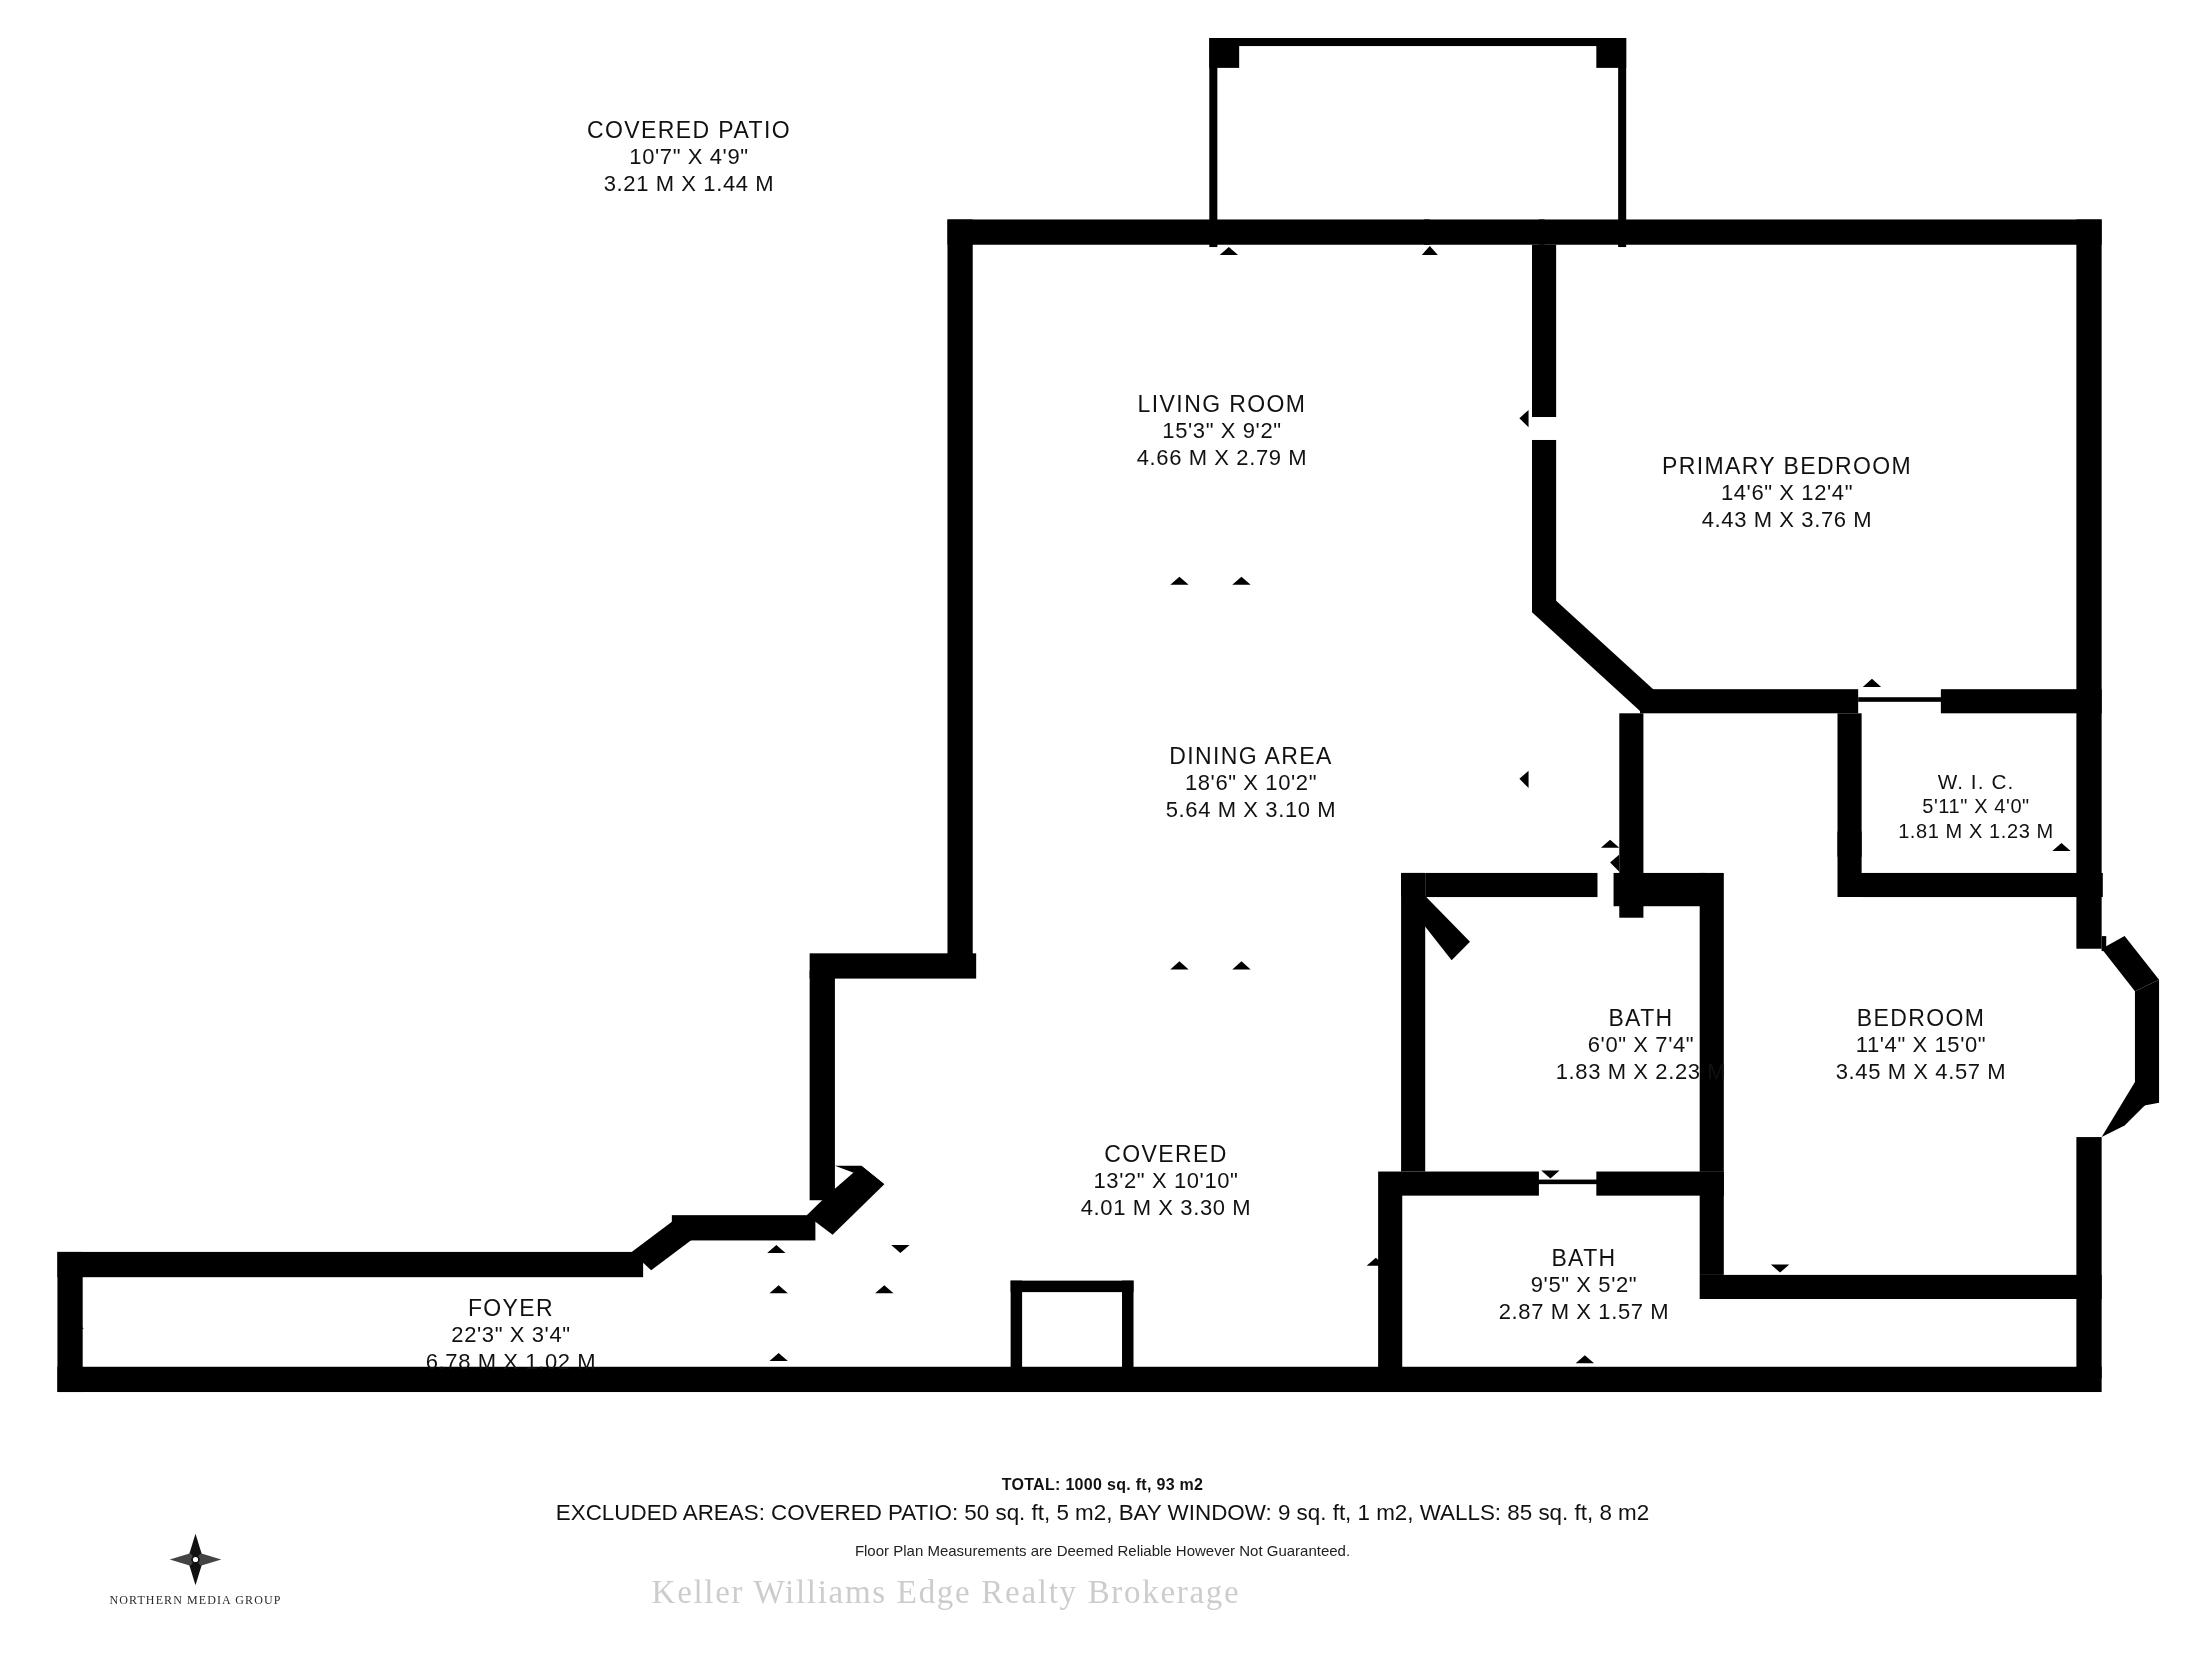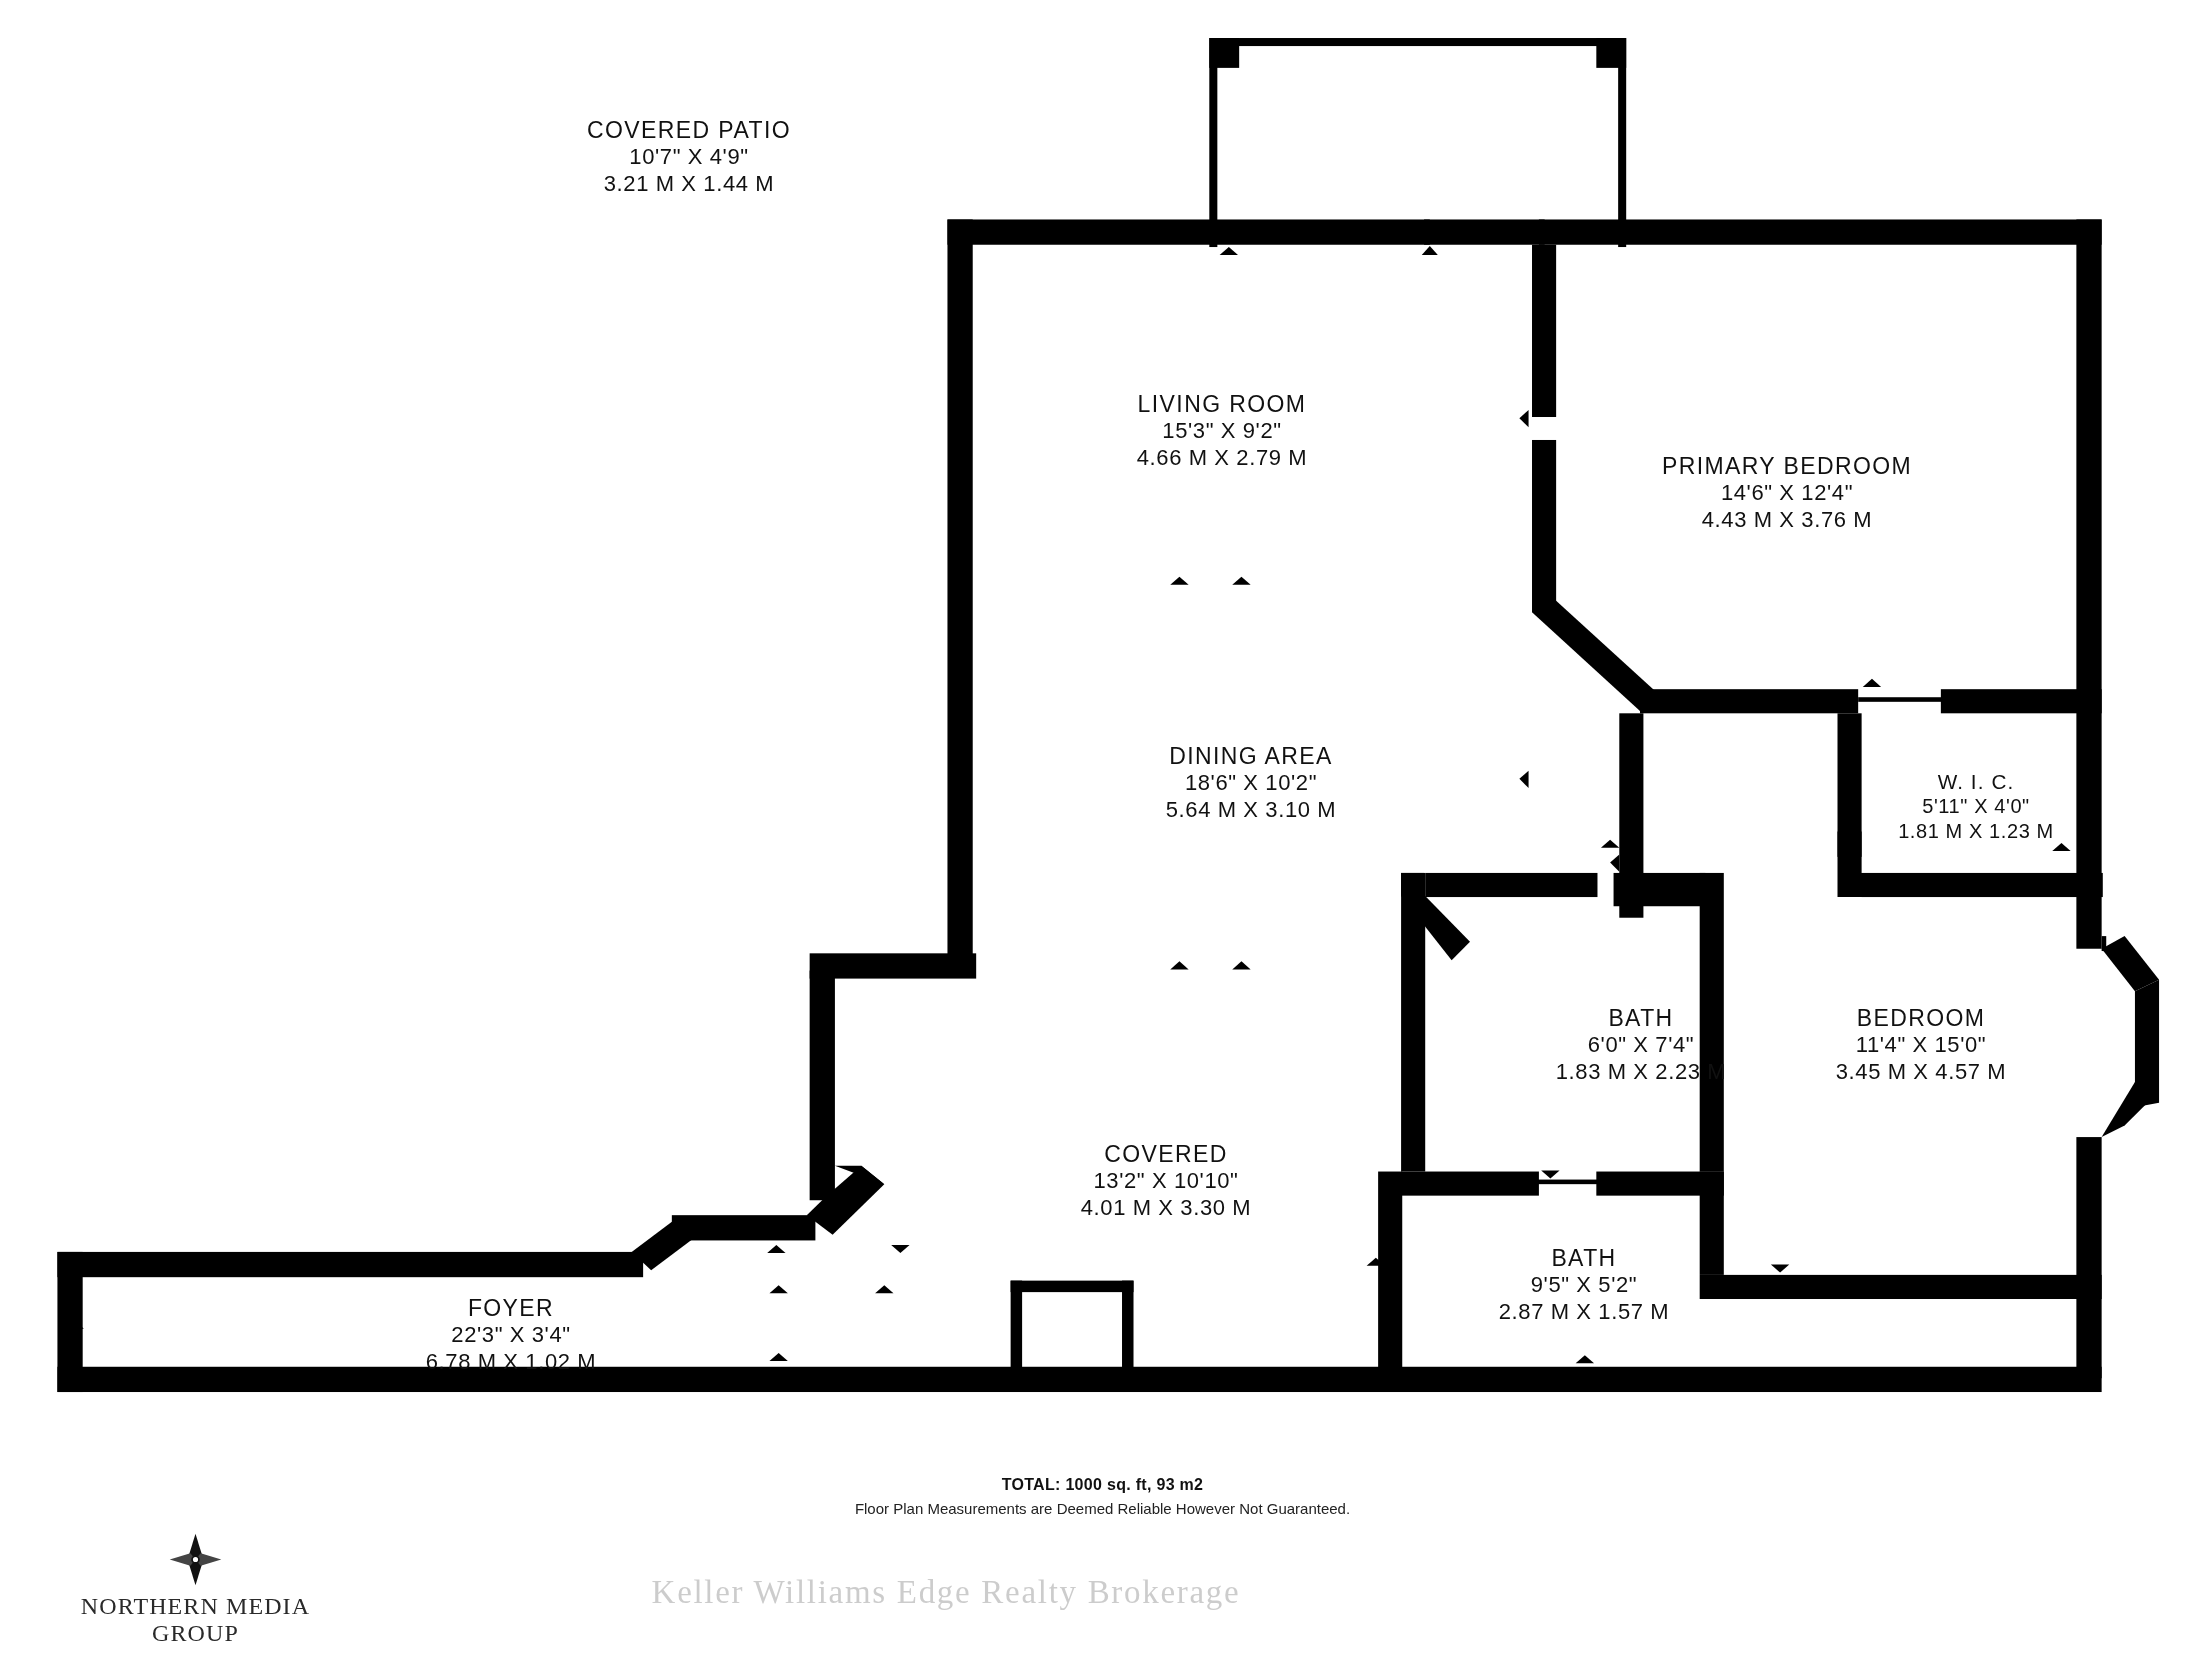--- a/index.html
+++ b/index.html
@@ -86,21 +86,21 @@
     top: 1528px;
     width: 299px;
     text-align: center;
   }
   #logo .compass {
     display: block;
     margin: 0 auto 2.3px auto;
   }
   #logo .brand {
     font-family: "Liberation Serif", serif;
-    font-size: 24px;
+    font-size: 12px;
     letter-spacing: 1.1px;
     color: #2a2a2a;
   }
 </style>
 </head>
 <body>
 
 <svg id="plan" viewBox="0 0 3840 2880">
   <defs>
     <g id="arrowPair"></g>
@@ -272,20 +272,21 @@
   <div class="name">FOYER</div>
   <div class="dim">22'3" X 3'4"</div>
   <div class="dim">6.78 M X 1.02 M</div>
 </div>
 
 <div id="footer">
   <div class="total">
     <span>TOTAL:</span>
     <span class="val">1000 sq. ft, 93 m2</span>
   </div>
+  <div class="excluded">EXCLUDED AREAS: COVERED PATIO: 50 sq. ft, 5 m2, BAY WINDOW: 9 sq. ft, 1 m2, WALLS: 85 sq. ft, 8 m2</div>
   <div class="disclaimer">Floor Plan Measurements are Deemed Reliable However Not Guaranteed.</div>
 </div>
 
 <div id="watermark">Keller Williams Edge Realty Brokerage</div>
 
 <div id="logo">
   <svg class="compass" width="63" height="63" viewBox="0 0 110 110">
     <polygon points="55,10 66,46 55,55 44,46" fill="#111"></polygon>
     <polygon points="55,100 66,64 55,55 44,64" fill="#111"></polygon>
     <polygon points="10,55 46,44 55,55 46,66" fill="#444"></polygon>

